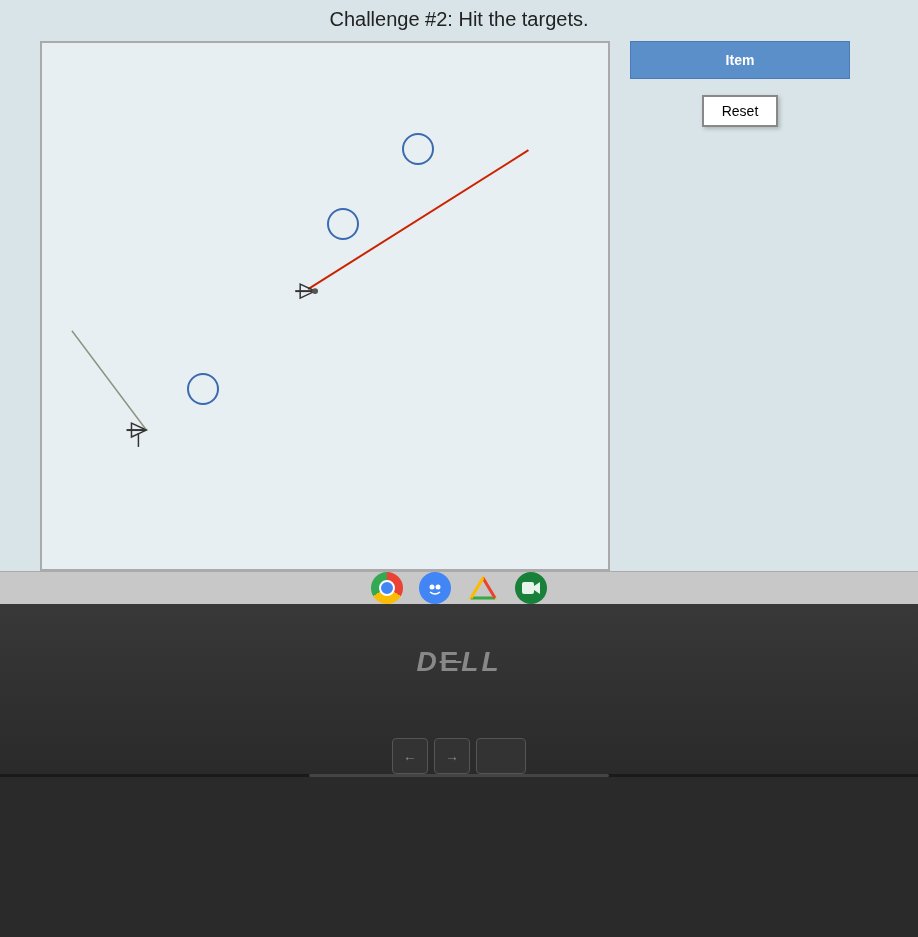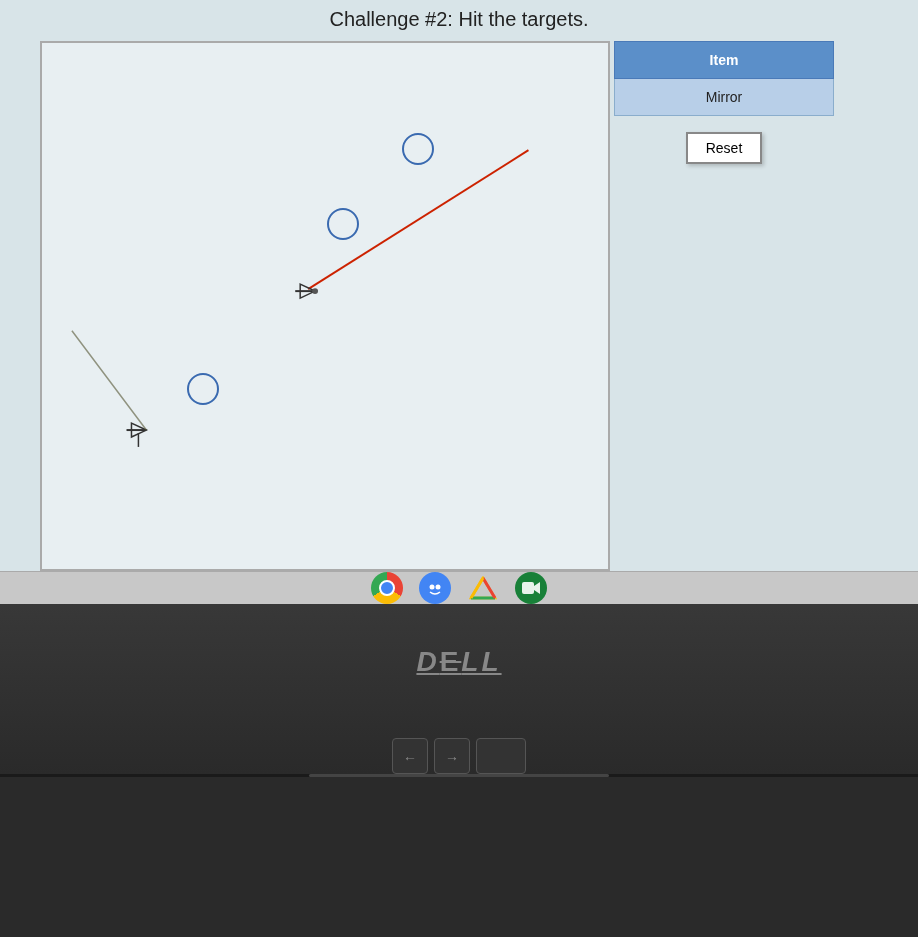--- a/index.html
+++ b/index.html
@@ -39,21 +39,21 @@
       margin-bottom: 10px;
       text-align: center;
     }
 
     .content-row {
       display: flex;
       flex-direction: row;
       align-items: flex-start;
       width: 100%;
       padding: 0 40px;
-      gap: 4px;
+      gap: 20px;
     }
 
     .canvas-area {
       width: 570px;
       height: 530px;
       background: #e8eff2;
       border: 2px solid #aaa;
       position: relative;
       flex-shrink: 0;
     }
@@ -181,21 +181,20 @@
     }
 
     .dell-logo {
       font-size: 28px;
       font-weight: bold;
       color: #888;
       letter-spacing: 3px;
       margin-top: 30px;
       font-family: 'Arial', sans-serif;
       font-style: italic;
-      text-decoration: underline;
     }
 
     .keyboard-keys {
       display: flex;
       gap: 6px;
       margin-top: 60px;
     }
 
     .key {
       width: 50px;
@@ -279,23 +278,20 @@
       </div>
 
       <div class="side-panel">
         <table class="panel-table">
           <thead>
             <tr>
               <th>Item</th>
             </tr>
           </thead>
           <tbody>
-            <tr>
-              <td>Mirror</td>
-            </tr>
           </tbody>
         </table>
 
         <div class="reset-btn-container">
           <button class="reset-btn">Reset</button>
         </div>
       </div>
 
     </div>
   </div>

